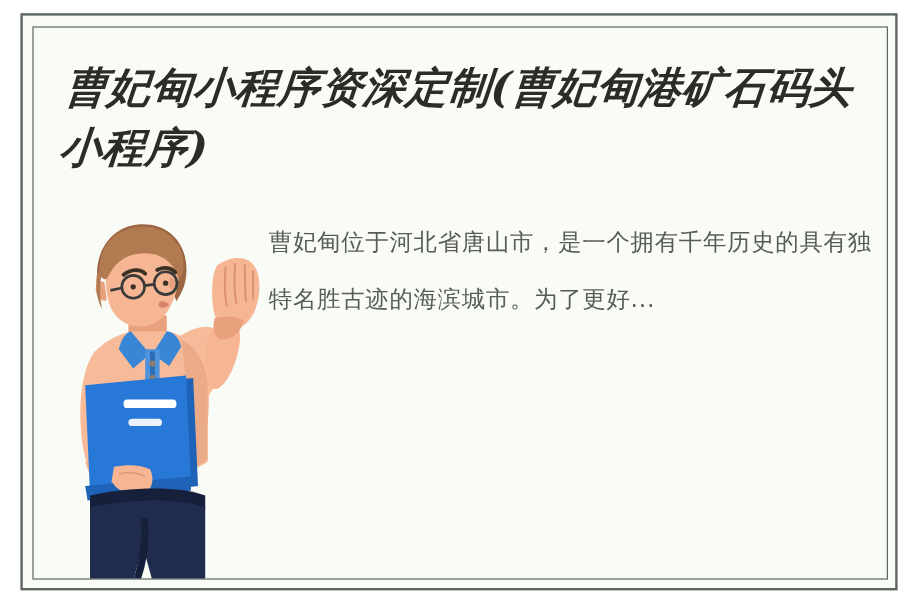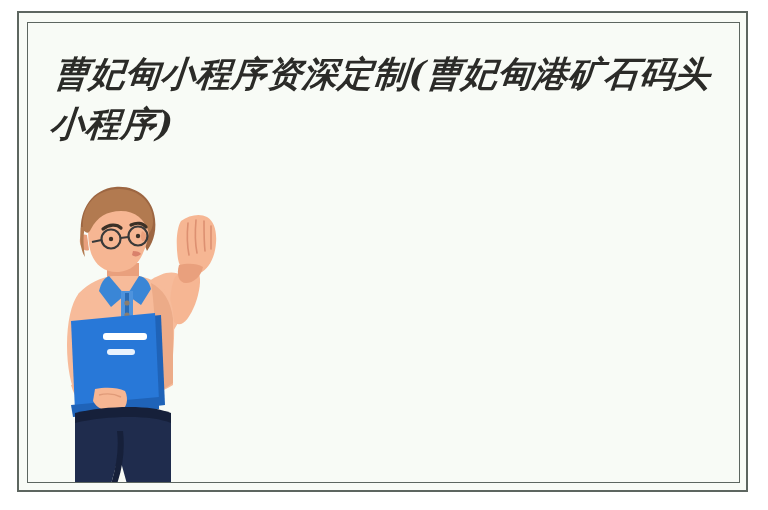--- a/index.html
+++ b/index.html
@@ -80,20 +80,21 @@
 <body>
 
 <div id="page">
 
   <div class="frame-outer"></div>
 
   <div class="frame-inner">
 
     <div class="title">曹妃甸小程序资深定制(曹妃甸港矿石码头小程序)</div>
 
+    <div class="body-text">曹妃甸位于河北省唐山市，是一个拥有千年历史的具有独特名胜古迹的海滨城市。为了更好...</div>
 
     <div class="illustration">
       <svg width="185" height="311" viewBox="0 0 185 311" xmlns="http://www.w3.org/2000/svg">
 
         <path d="M108 108 C120 100 132 96 141 103 C150 110 148 126 142 140 C136 154 126 168 118 172 C110 176 100 170 99 160 C98 148 100 126 108 108 Z" fill="#f7bb9a"></path>
 
         <path d="M134 104 C142 96 150 92 155 96 C160 100 160 110 157 122 C154 134 148 146 142 150 C136 154 129 148 129 138 C129 126 130 112 134 104 Z" fill="#f6b693"></path>
 
         <path d="M140 48 C148 42 159 40 166 44 C173 48 176 58 175 70 C174 84 168 96 159 100 C149 104 139 98 137 86 C135 74 135 56 140 48 Z" fill="#f6b693"></path>
 

